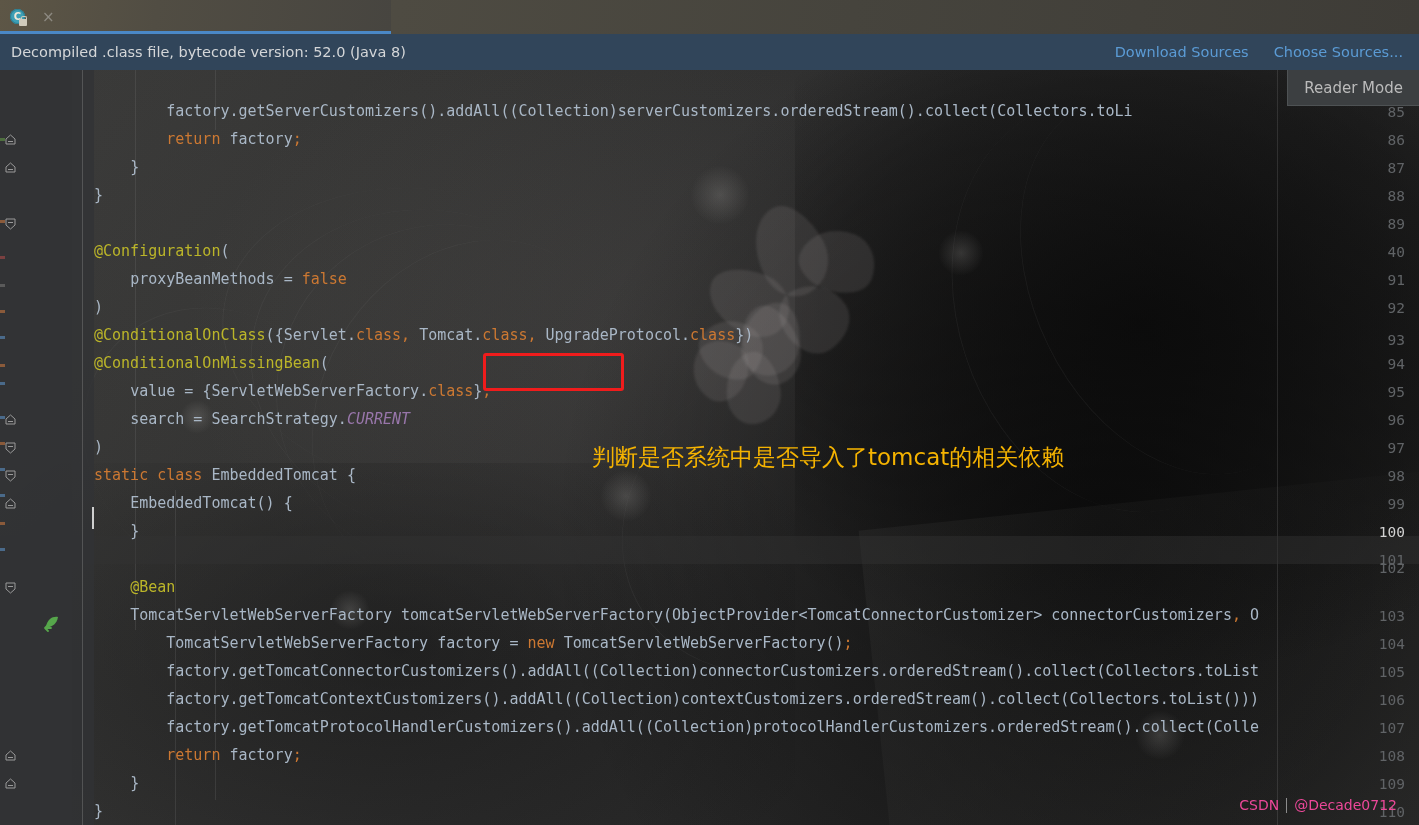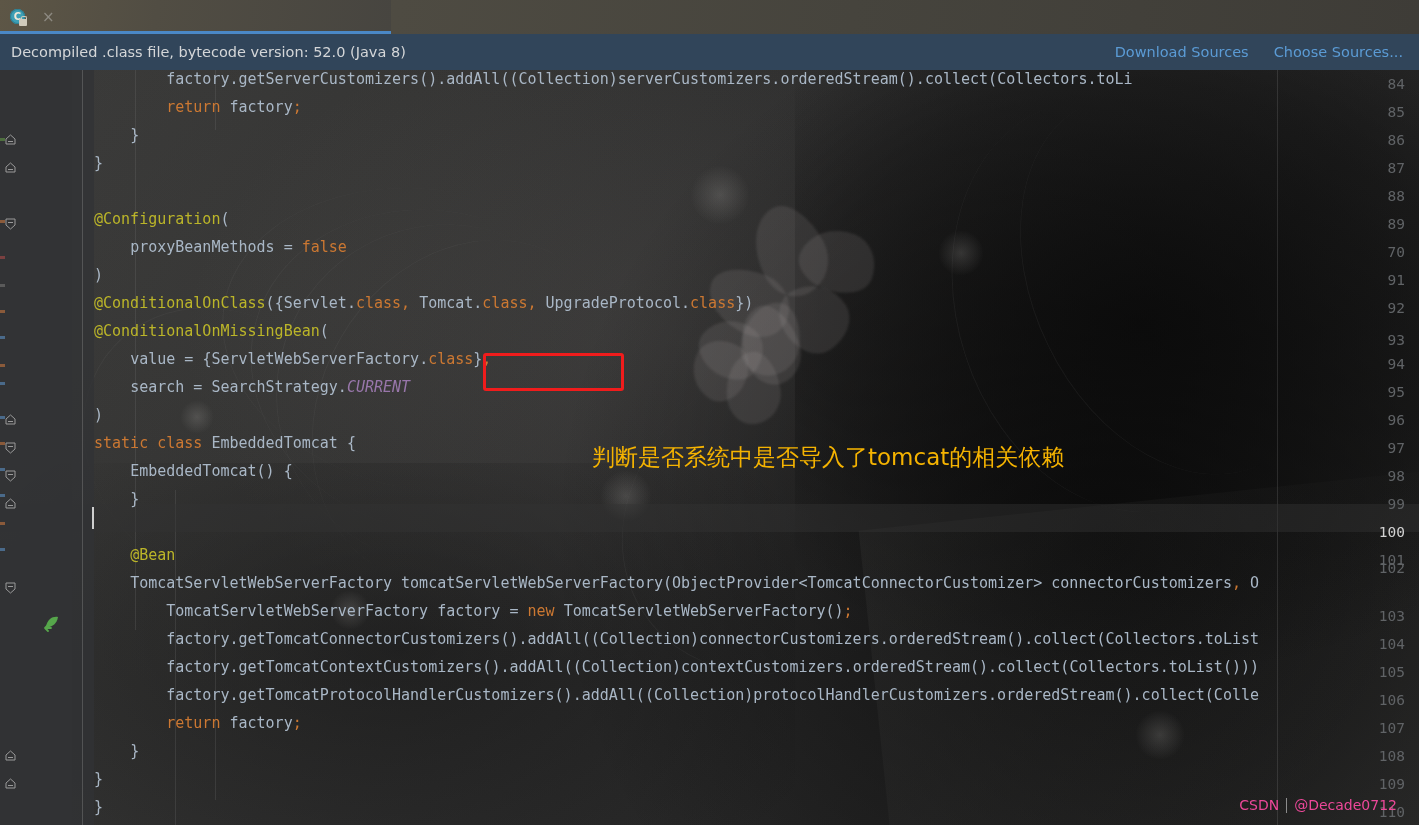--- a/index.html
+++ b/index.html
@@ -145,20 +145,21 @@
   }
   .lineno.cur { color:#d2d2d2; }
 
   .code-layer {
     position:absolute; left:0; top:0; width:1419px; height:755px;
   }
   .row {
     position:absolute; left:0; width:1419px; height:28px; line-height:28px;
     font:15px "DejaVu Sans Mono", monospace;
     white-space:pre;
+    margin-top:32px;
   }
   .row .txt { position:absolute; left:94px; top:0; }
   .row.cur-bg{ background:rgba(50,50,50,.45); }
   .caret{
     position:absolute; left:92px; width:2px; height:22px; top:3px;
     background:#cfcfcf;
   }
 
   
   .iguide{
@@ -368,21 +369,21 @@
       </svg>
     </div>
 
     <div id="gutter-numbers">
         <div class="lineno" style="top: 0px;">84</div>
         <div class="lineno" style="top: 28px;">85</div>
         <div class="lineno" style="top: 56px;">86</div>
         <div class="lineno" style="top: 84px;">87</div>
         <div class="lineno" style="top: 112px;">88</div>
         <div class="lineno" style="top: 140px;">89</div>
-        <div class="lineno" style="top: 168px;">70</div>
+        <div class="lineno" style="top: 168px;">40</div>
         <div class="lineno" style="top: 196px;">91</div>
         <div class="lineno" style="top: 224px;">92</div>
         <div class="lineno" style="top: 256px;">93</div>
         <div class="lineno" style="top: 280px;">94</div>
         <div class="lineno" style="top: 308px;">95</div>
         <div class="lineno" style="top: 336px;">96</div>
         <div class="lineno" style="top: 364px;">97</div>
         <div class="lineno" style="top: 392px;">98</div>
         <div class="lineno" style="top: 420px;">99</div>
         <div class="lineno cur" style="top: 448px;">100</div>
@@ -426,20 +427,23 @@
         <div class="row" style="top: 700px;"><span class="txt"><span class="plain">}</span></span></div>
         <div class="row" style="top: 728px;"><span class="txt"><span class="plain">}</span></span></div>
       </div>
 
     <div class="caret" style="top:437px;"></div>
 
     <div class="redbox" style="left:483px;top:283px;width:141px;height:38px;"></div>
 
     <div class="annotate" style="left:592px;top:372px;">判断是否系统中是否导入了tomcat的相关依赖</div>
 
+    <div class="reader">
+      <span>Reader Mode</span>
+    </div>
 
     <div class="watermark">
       <span>CSDN</span>
       <span class="sep"></span>
       <span>@Decade0712</span>
     </div>
   </div>
 </div>
 
 </body></html>

